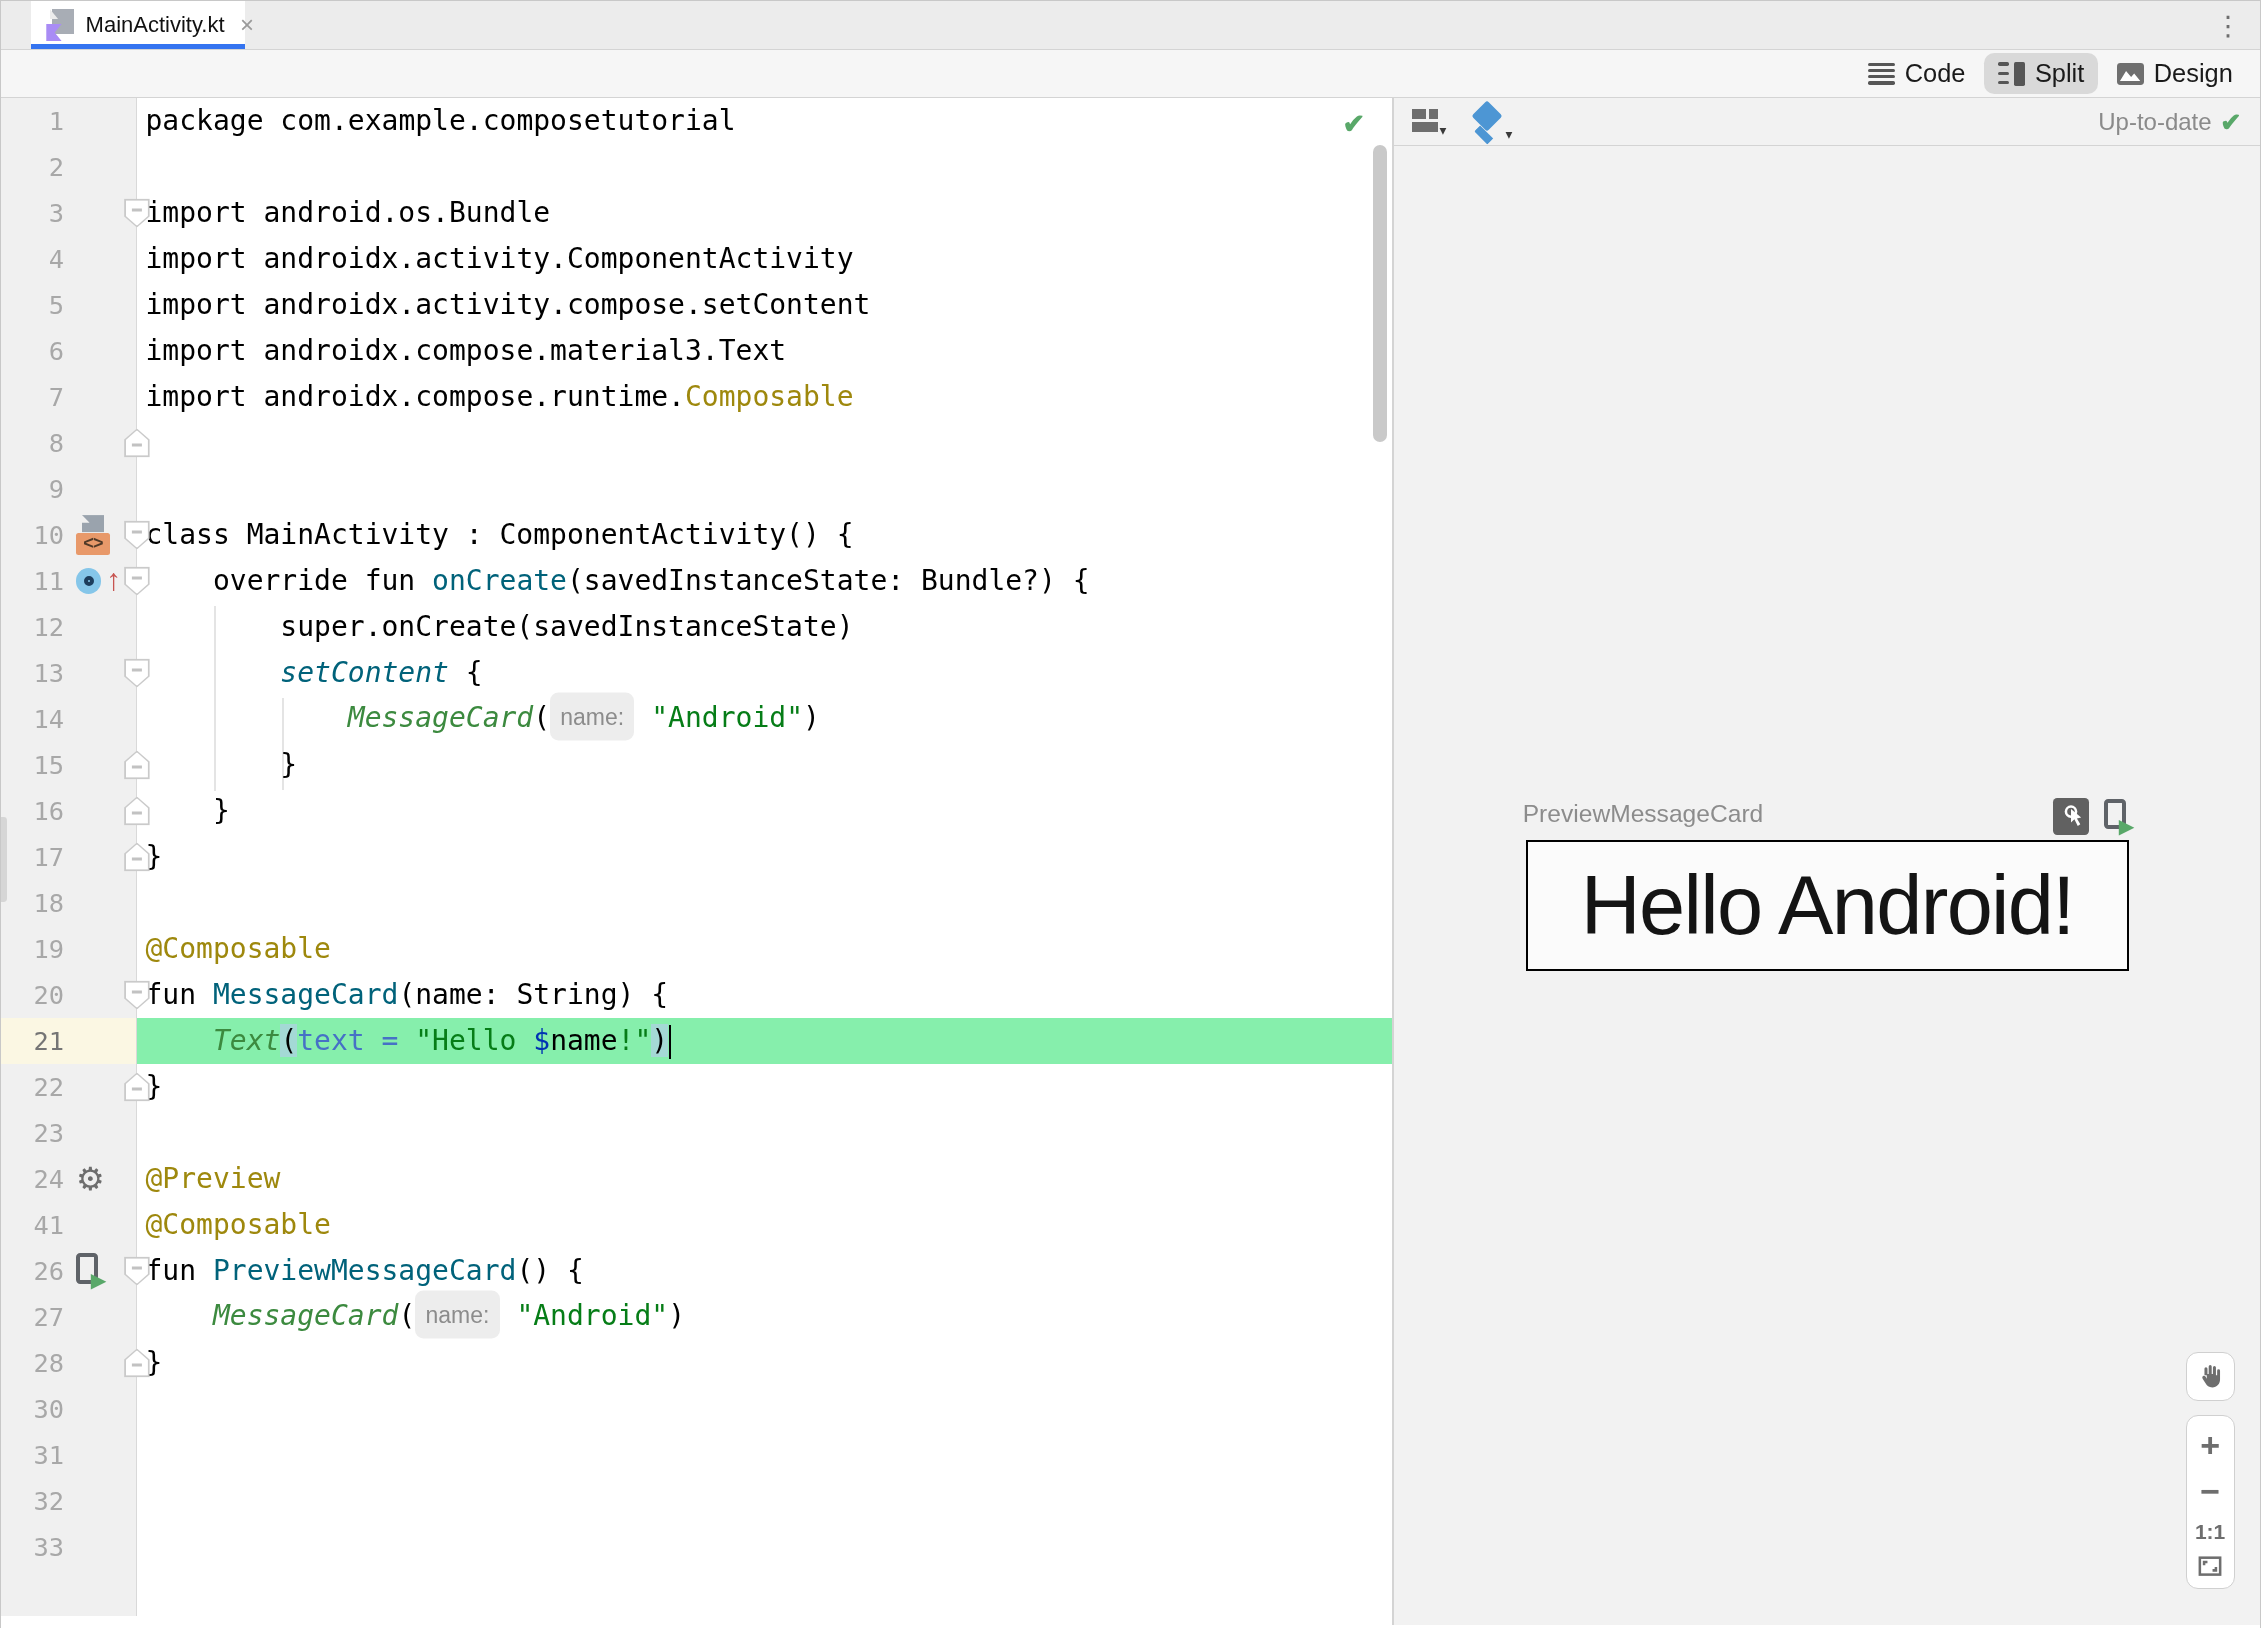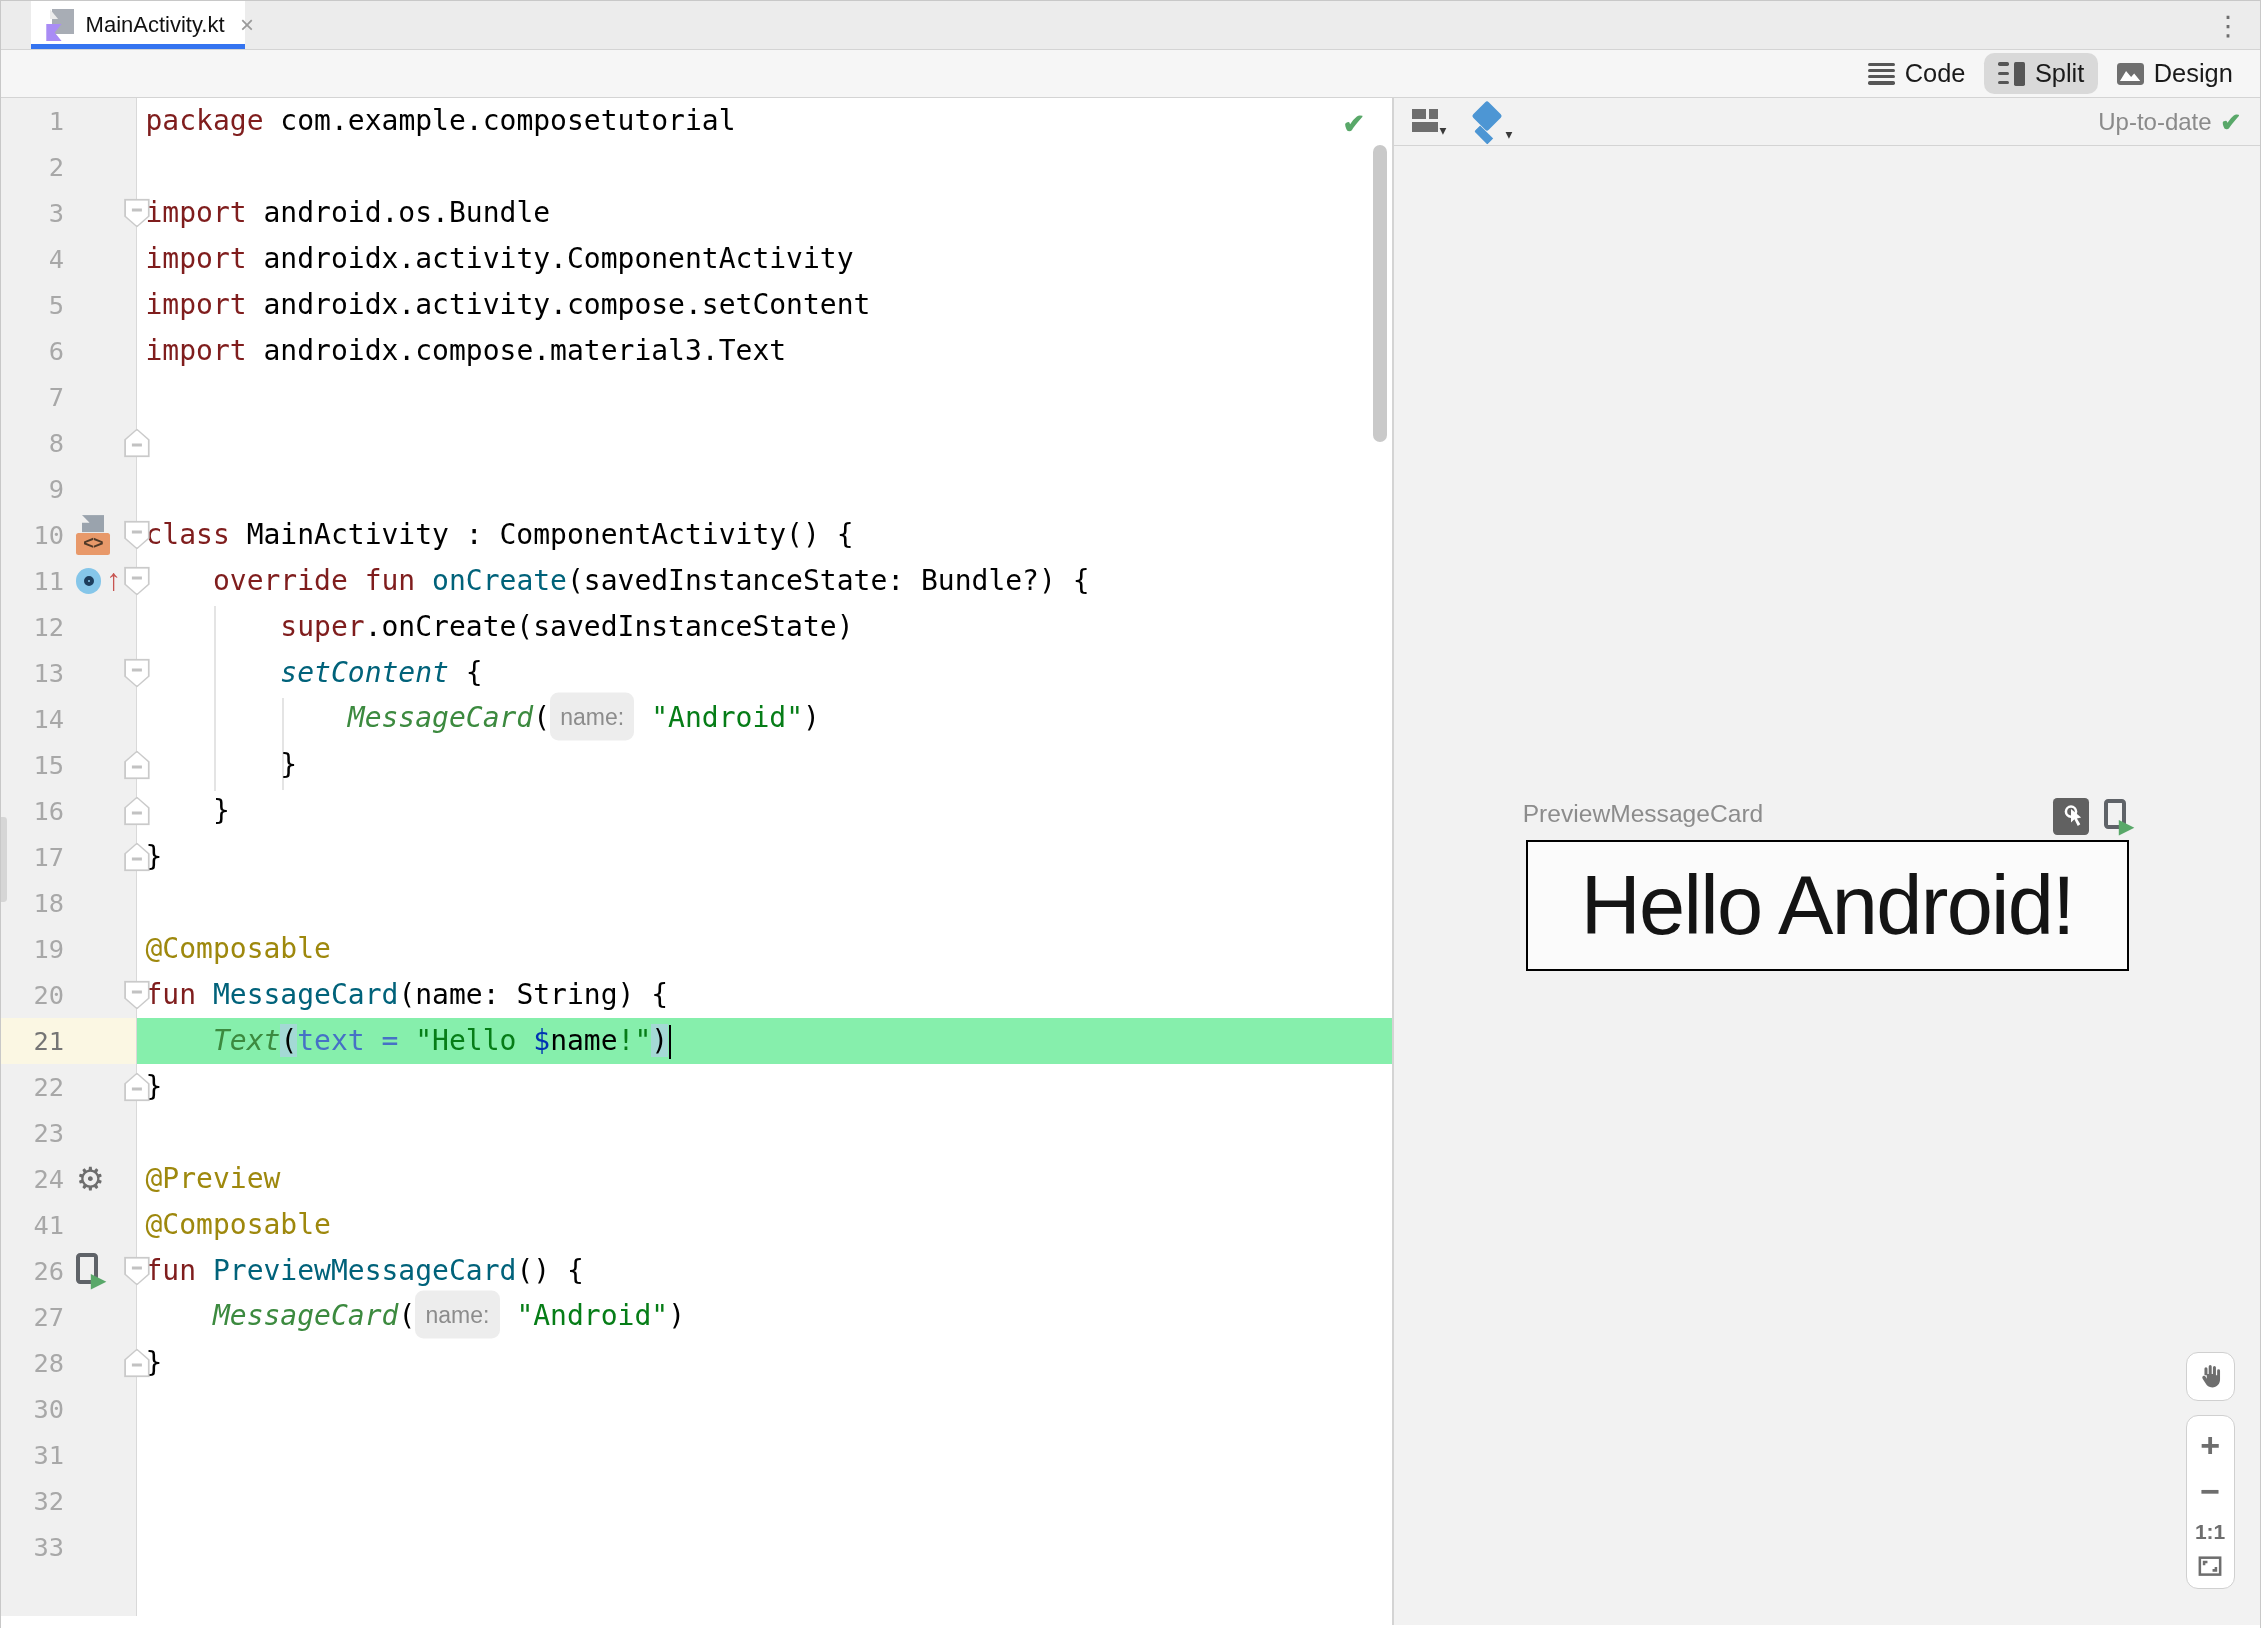--- a/index.html
+++ b/index.html
@@ -35,21 +35,21 @@
   .preview-pane{flex:1;background:#f2f2f2;position:relative;overflow:hidden;}
   
   .row{display:flex;height:46px;align-items:center;position:relative;}
   .row.current{background:#86efac;}
   .gut{width:136px;flex:none;height:100%;background:#f0f0f0;border-right:0.8px solid #d9d9d9;position:relative;display:flex;align-items:center;box-sizing:border-box;}
   .row.current .gut{background:#fbf7e3;}
   .num{width:63px;text-align:right;font-family:"DejaVu Sans Mono",monospace;font-size:25.4px;color:#a8a8a8;}
   .row.current .num{color:#757575;}
   .ics{position:absolute;left:75px;top:50%;transform:translateY(-50%);display:flex;flex-direction:column;align-items:center;gap:0.8px;}
   .code{margin:0;font-family:"DejaVu Sans Mono",monospace;font-size:28px;line-height:46px;white-space:pre;padding-left:8.5px;}
-  .kw{color:#7f1d1d}.tx{color:#000}.st{color:#067d17}.an{color:#9e880d}
+  .kw{color:#000000}.tx{color:#000}.st{color:#067d17}.an{color:#9e880d}
   .fd{color:#00627a}.fdi{color:#00627a;font-style:italic}
   .cc{color:#3c8a3f;font-style:italic}.pr{color:#4671c6}.dl{color:#0033b3}
   .ph{background:#a4d9d5;color:#000;}
   .hint{display:inline-block;background:#ededed;color:#8c8c8c;border-radius:8.5px;padding:0.8px 10.2px;font-size:23px;font-family:"Liberation Sans",sans-serif;transform:translateY(-2.5px);}
   .caret{display:inline-block;width:2.5px;height:34px;background:#000;vertical-align:middle;margin-left:0.8px;}
   .fold{position:absolute;right:-13.6px;top:50%;transform:translateY(-50%);width:25.4px;height:29px;z-index:3;}
   .fold .o{position:absolute;inset:0;background:#cacaca;}
   .fold .i2{position:absolute;inset:1.7px;background:#fff;}
   .fold-d .o,.fold-d .i2{clip-path:polygon(0 0,100% 0,100% 62%,50% 100%,0 62%);}
   .fold-u .o,.fold-u .i2{clip-path:polygon(50% 0,100% 38%,100% 100%,0 100%,0 38%);}
@@ -184,20 +184,21 @@
           <div class="row">
             <div class="gut">
               <div class="num">6</div>
             </div>
             <pre class="code"><span class="kw">import</span><span class="tx"> androidx.compose.material3.Text</span></pre>
           </div>
           <div class="row">
             <div class="gut">
               <div class="num">7</div>
             </div>
+            <pre class="code"><span class="kw">import</span><span class="tx"> androidx.compose.runtime.</span><span class="an">Composable</span></pre>
           </div>
           <div class="row">
             <div class="gut">
               <div class="num">8</div>
               <div class="fold fold-u">
                 <span class="o"></span>
                 <span class="i2"></span>
                 <span class="mn"></span>
               </div>
             </div>

